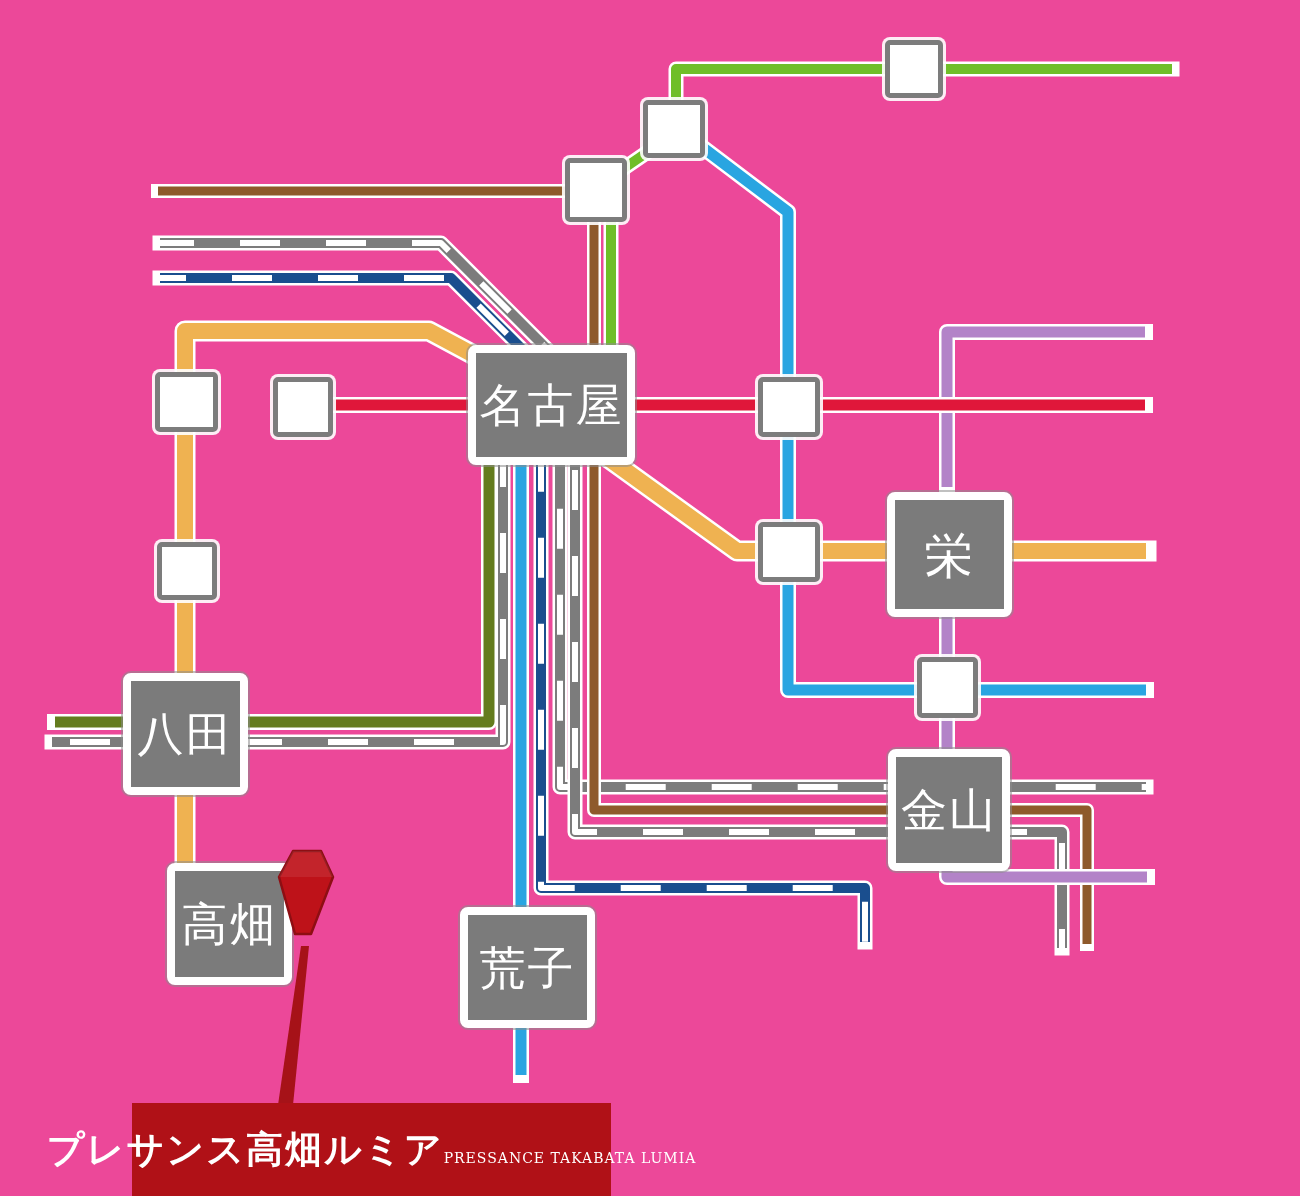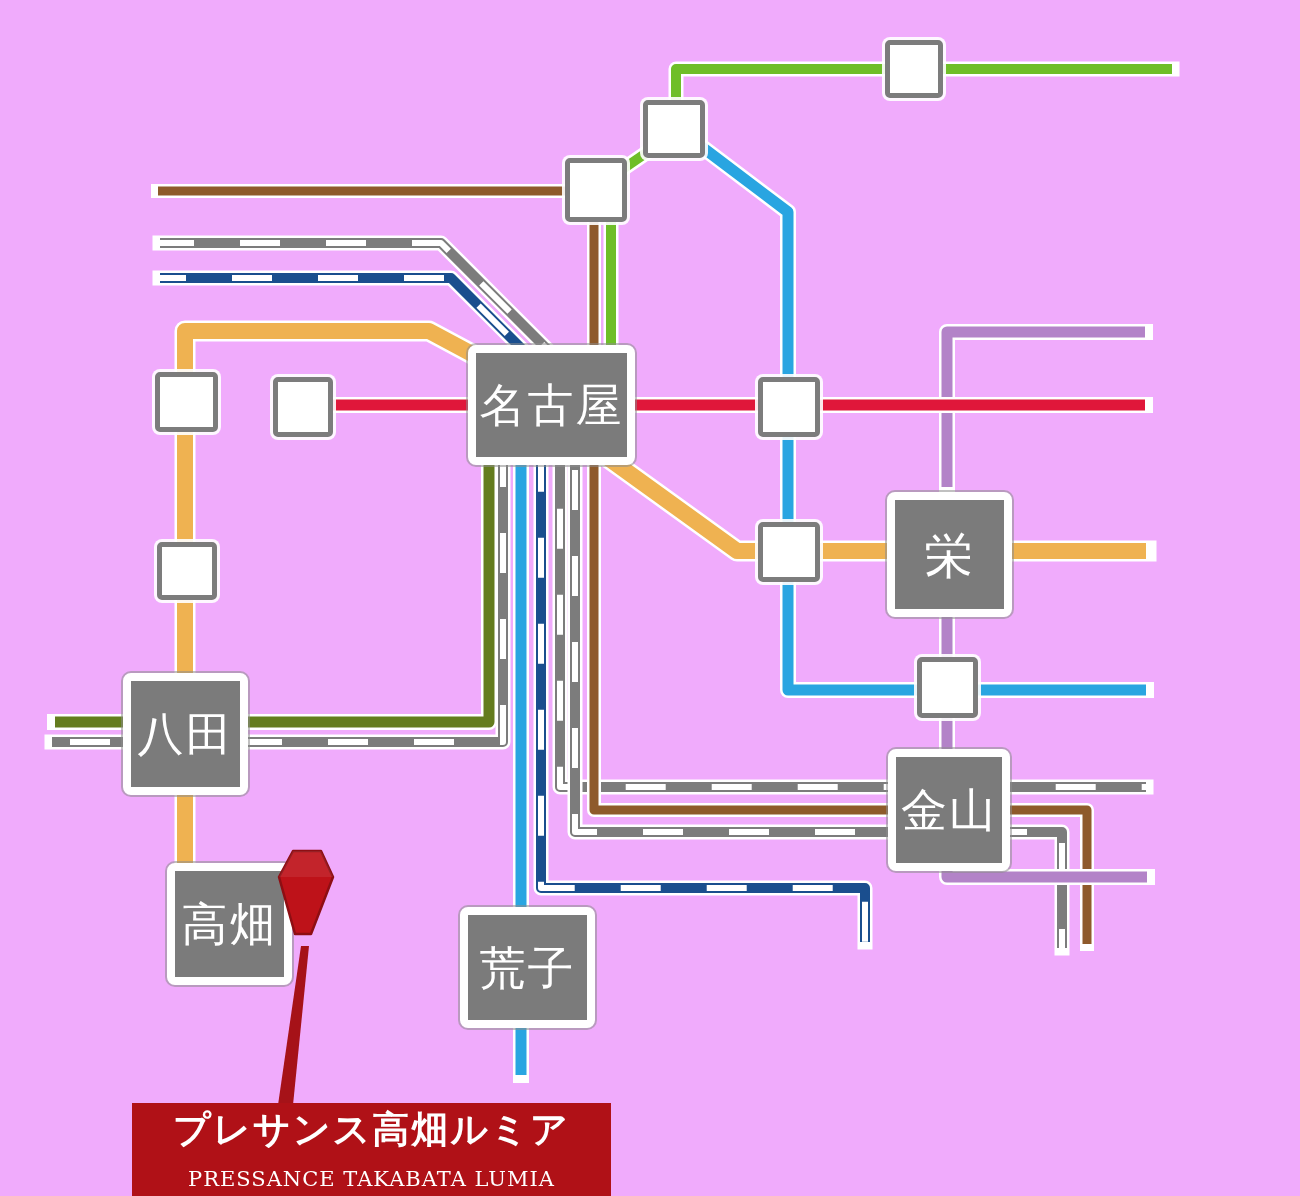--- a/index.html
+++ b/index.html
@@ -7,29 +7,29 @@
          font-family:"DejaVu Serif","Liberation Serif",serif;}
   #lines-svg{position:absolute;left:0;top:0;}
   .station-box{position:absolute;background:#7B7B7B;border:8px solid #fff;border-radius:8px;
       box-shadow:0 0 0 2px rgba(140,140,140,.55);display:flex;align-items:center;justify-content:center;
       color:#fff;box-sizing:border-box;}
   .station-box .lbl{font-size:46px;letter-spacing:2px;line-height:1;white-space:nowrap;}
   .station-box.big .lbl{font-size:48px;}
   .interchange{position:absolute;background:#fff;border:5px solid #7C7C7C;border-radius:5px;
       box-shadow:0 0 0 3px rgba(255,255,255,.9);box-sizing:border-box;}
   #callout{position:absolute;left:132px;top:1103px;width:479px;height:93px;
-      display:flex;flex-direction:column;align-items:center;justify-content:center;color:#fff;}
+      display:flex;align-items:center;justify-content:center;color:#fff;}
   #callout .t{font-size:37px;font-weight:bold;letter-spacing:2px;line-height:1.15;white-space:nowrap;}
-  #callout .s{font-size:21px;letter-spacing:1px;line-height:1.1;white-space:nowrap;margin-top:18px;}
+  #callout .s{font-size:14px;letter-spacing:1px;line-height:1.1;white-space:nowrap;margin-top:18px;}
   #marker-svg{position:absolute;left:0;top:0;}
 </style>
 </head>
 <body>
 
-<div id="stage" style="background: #f0abfc; text-decoration: underline;">
+<div id="stage" style="background: #ec4899; text-decoration: underline;">
 
   <svg id="lines-svg" width="1300" height="1196">
       <g>
         <polyline points="1145,332 947,332 947,495" fill="none" stroke="#FFFFFF" stroke-width="16" stroke-linecap="square" stroke-linejoin="round"></polyline>
         <polyline points="1145,332 947,332 947,495" fill="none" stroke="#B383C8" stroke-width="11" stroke-linecap="butt" stroke-linejoin="round"></polyline>
       </g>
       <g>
         <polyline points="305,405 1145,405" fill="none" stroke="#FFFFFF" stroke-width="16" stroke-linecap="square" stroke-linejoin="round"></polyline>
         <polyline points="305,405 1145,405" fill="none" stroke="#E0173A" stroke-width="11" stroke-linecap="butt" stroke-linejoin="round"></polyline>
       </g>

